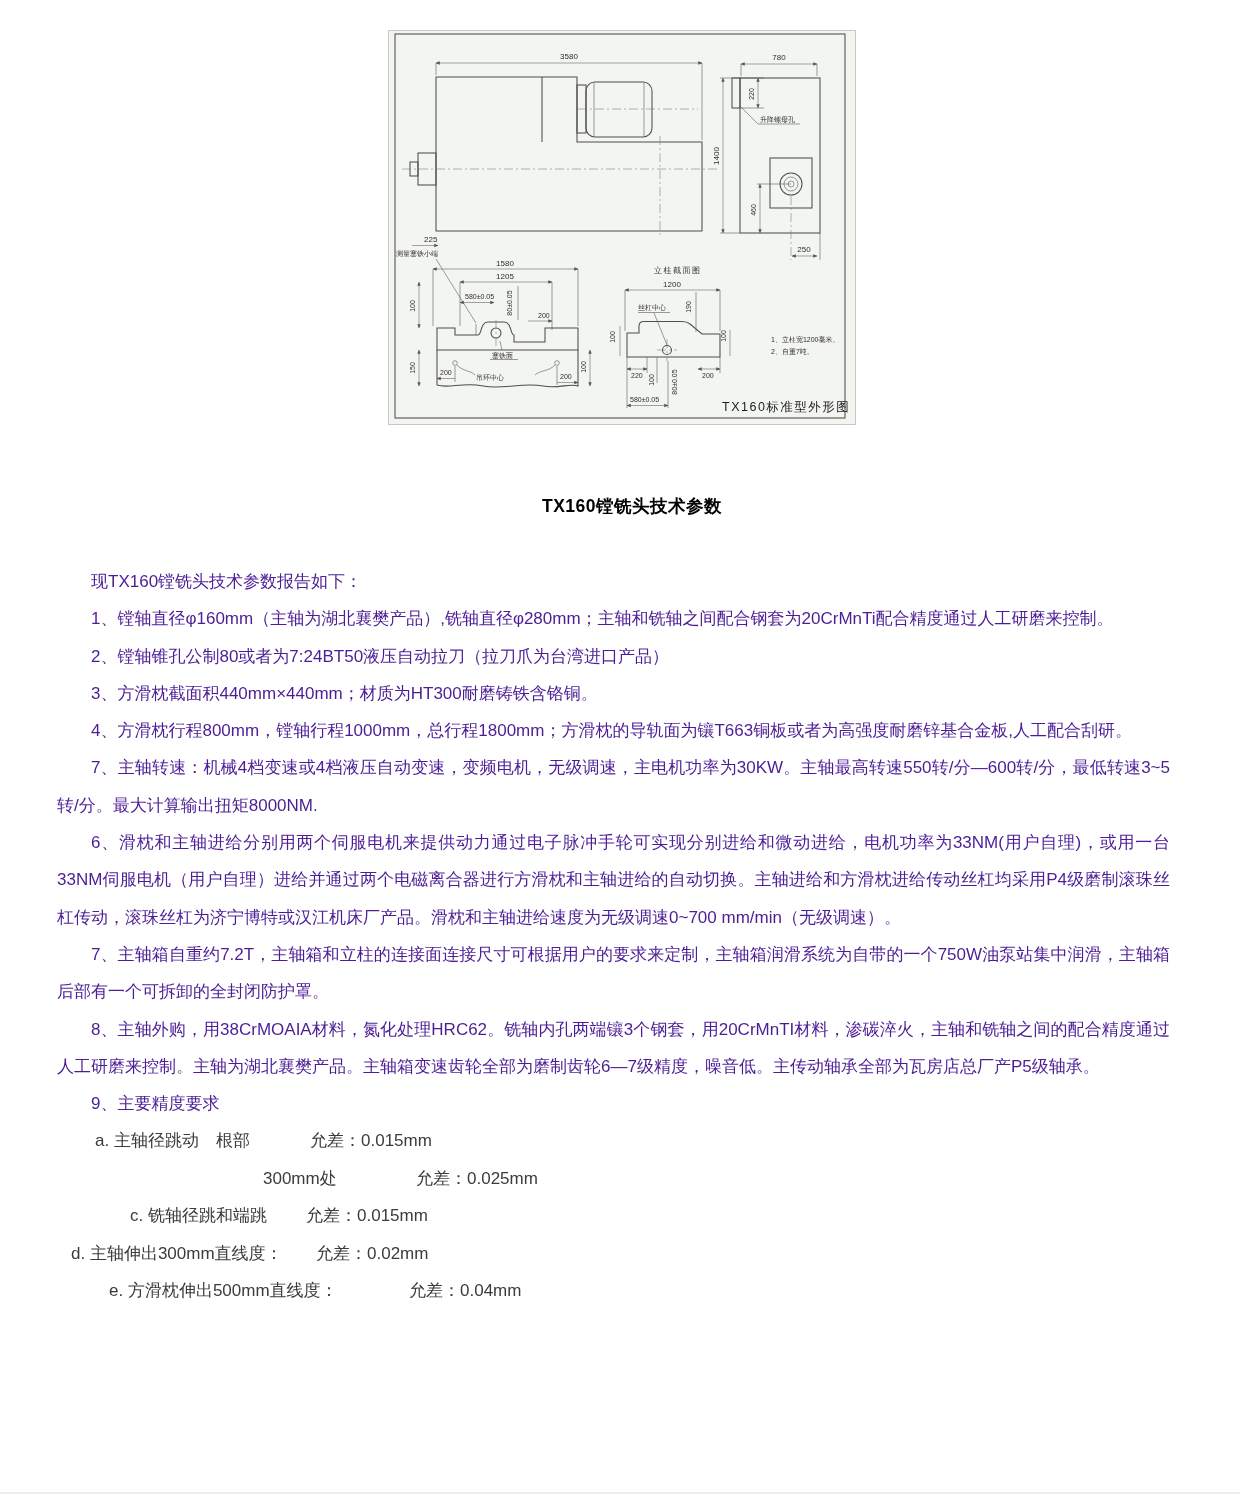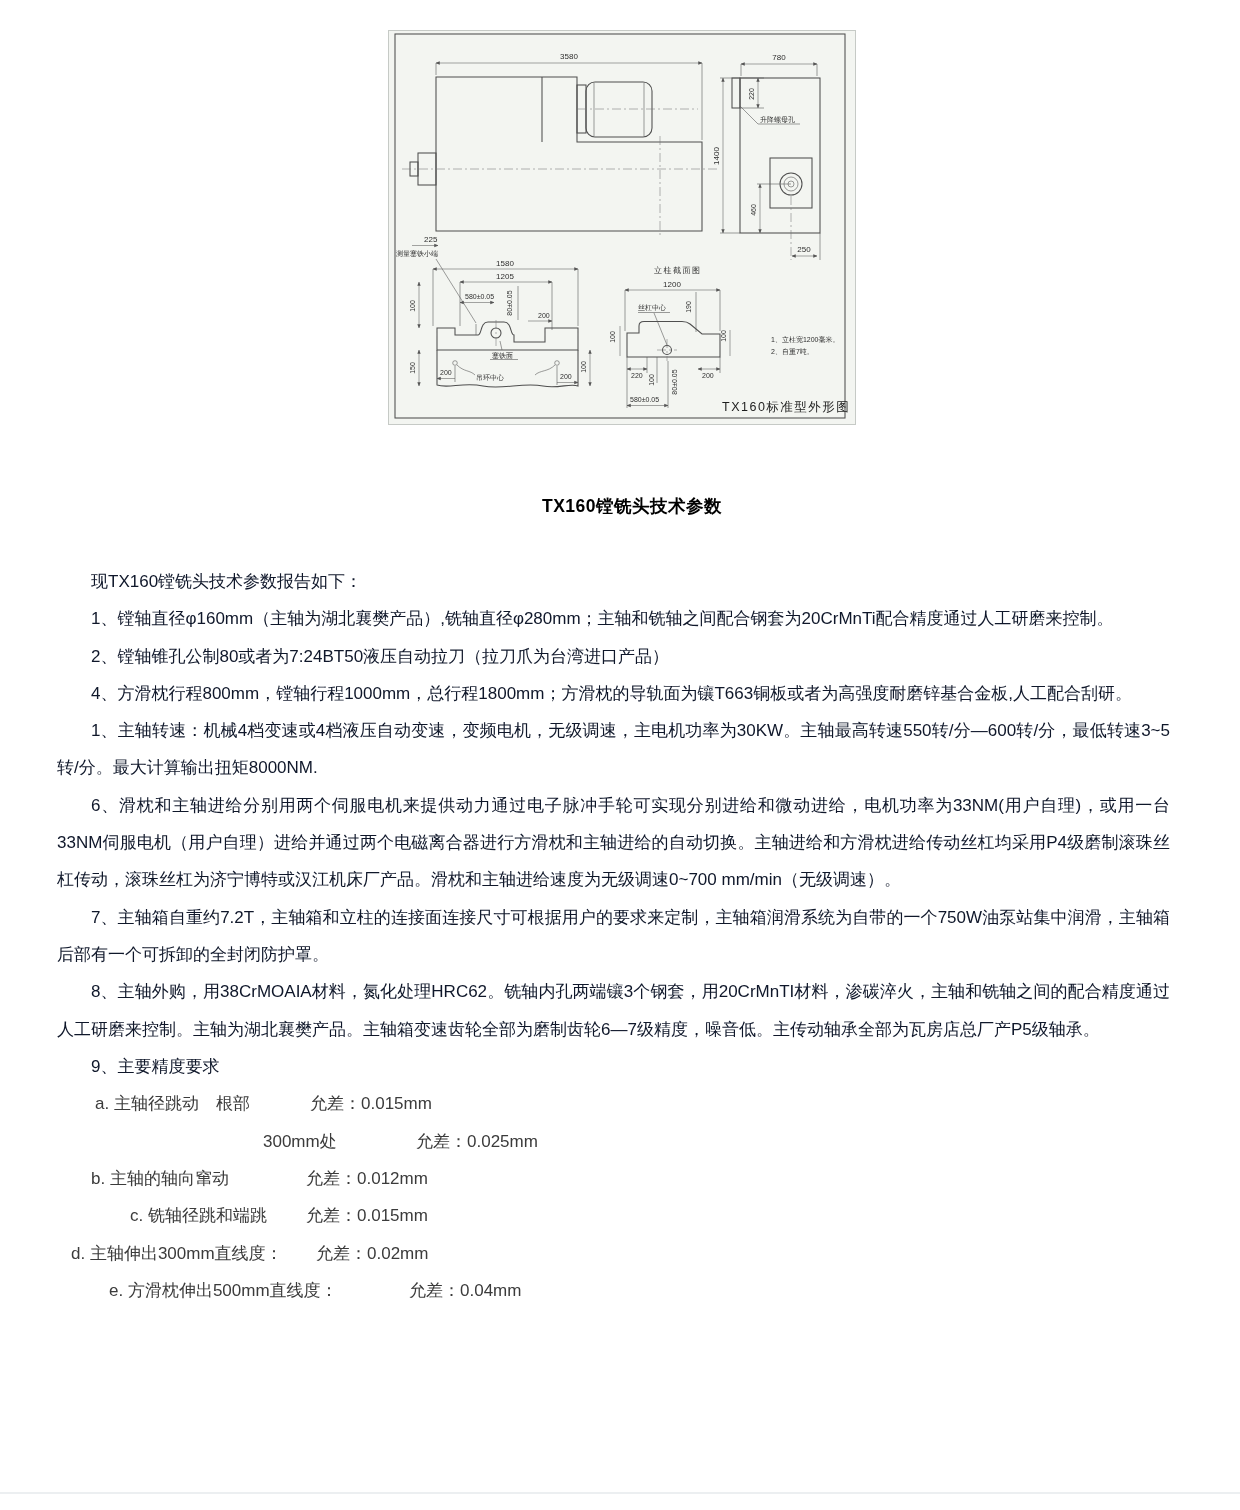--- a/index.html
+++ b/index.html
@@ -3,21 +3,21 @@
 <meta charset="utf-8">
 <style>
   html,body{margin:0;padding:0;background:#ffffff;}
   .page{position:relative;width:1240px;height:1510px;background:#ffffff;overflow:hidden;
         font-family:"Liberation Sans","DejaVu Sans",sans-serif;color:#3b3b3b;}
   .drawing{position:absolute;left:388px;top:30px;width:373px;height:395px;margin:0;}
   .drawing svg{display:block;}
   .doc-title{position:absolute;left:12px;top:494px;width:100%;margin:0;text-align:center;
              font-size:17.5px;font-weight:bold;color:#000000;letter-spacing:.5px;}
   .body{position:absolute;left:57px;top:563px;width:1113px;}
-  .para{margin:0;font-size:17px;line-height:37.3px;text-indent:34px;text-align:justify;color:#0f172a;}
+  .para{margin:0;font-size:17px;line-height:37.3px;text-indent:34px;text-align:justify;color:#4c1d95;}
   .precision{margin:0;}
   .prow{font-size:17px;line-height:37.4px;white-space:nowrap;color:#3b3b3b;}
   .plab{display:inline-block;}
   .r0 .plab{margin-left:38px;width:215px;}
   .r1 .plab{margin-left:206px;width:153px;}
   .r2 .plab{margin-left:34px;width:215px;}
   .r3 .plab{margin-left:34px;width:215px;text-align:center;}
   .r4 .plab{margin-left:14px;width:245px;}
   .r5 .plab{margin-left:52px;width:300px;}
   .bottom-edge{position:absolute;left:0;top:1492px;width:100%;height:2px;background:#eceff1;}
@@ -178,37 +178,35 @@
       </g>
     </svg>
   </figure>
 
   <h1 class="doc-title">TX160镗铣头技术参数</h1>
 
   <main class="body">
     <p class="para">现TX160镗铣头技术参数报告如下：</p>
     <p class="para">1、镗轴直径φ160mm（主轴为湖北襄樊产品）,铣轴直径φ280mm；主轴和铣轴之间配合钢套为20CrMnTi配合精度通过人工研磨来控制。</p>
     <p class="para">2、镗轴锥孔公制80或者为7:24BT50液压自动拉刀（拉刀爪为台湾进口产品）</p>
+    <p class="para">3、方滑枕截面积440mm×440mm；材质为HT300耐磨铸铁含铬铜。</p>
     <p class="para">4、方滑枕行程800mm，镗轴行程1000mm，总行程1800mm；方滑枕的导轨面为镶T663铜板或者为高强度耐磨锌基合金板,人工配合刮研。</p>
-    <p class="para">1、主轴转速：机械4档变速或4档液压自动变速，变频电机，无级调速，主电机功率为30KW。主轴最高转速550转/分—600转/分，最低转速3~5转/分。最大计算输出扭矩8000NM.</p>
+    <p class="para">7、主轴转速：机械4档变速或4档液压自动变速，变频电机，无级调速，主电机功率为30KW。主轴最高转速550转/分—600转/分，最低转速3~5转/分。最大计算输出扭矩8000NM.</p>
     <p class="para">6、滑枕和主轴进给分别用两个伺服电机来提供动力通过电子脉冲手轮可实现分别进给和微动进给，电机功率为33NM(用户自理)，或用一台33NM伺服电机（用户自理）进给并通过两个电磁离合器进行方滑枕和主轴进给的自动切换。主轴进给和方滑枕进给传动丝杠均采用P4级磨制滚珠丝杠传动，滚珠丝杠为济宁博特或汉江机床厂产品。滑枕和主轴进给速度为无级调速0~700 mm/min（无级调速）。</p>
     <p class="para">7、主轴箱自重约7.2T，主轴箱和立柱的连接面连接尺寸可根据用户的要求来定制，主轴箱润滑系统为自带的一个750W油泵站集中润滑，主轴箱后部有一个可拆卸的全封闭防护罩。</p>
     <p class="para">8、主轴外购，用38CrMOAIA材料，氮化处理HRC62。铣轴内孔两端镶3个钢套，用20CrMnTI材料，渗碳淬火，主轴和铣轴之间的配合精度通过人工研磨来控制。主轴为湖北襄樊产品。主轴箱变速齿轮全部为磨制齿轮6—7级精度，噪音低。主传动轴承全部为瓦房店总厂产P5级轴承。</p>
     <p class="para">9、主要精度要求</p>
 
     <div class="precision">
       <div class="prow r0">
         <span class="plab">a. 主轴径跳动　根部</span><span class="pval">允差：0.015mm</span>
       </div>
       <div class="prow r1">
         <span class="plab">300mm处</span><span class="pval">允差：0.025mm</span>
       </div>
-      <div class="prow r2">
-        <span class="plab">b. 主轴的轴向窜动</span><span class="pval">允差：0.012mm</span>
-      </div>
       <div class="prow r3">
         <span class="plab">c. 铣轴径跳和端跳</span><span class="pval">允差：0.015mm</span>
       </div>
       <div class="prow r4">
         <span class="plab">d. 主轴伸出300mm直线度：</span><span class="pval">允差：0.02mm</span>
       </div>
       <div class="prow r5">
         <span class="plab">e. 方滑枕伸出500mm直线度：</span><span class="pval">允差：0.04mm</span>
       </div>
     </div>

